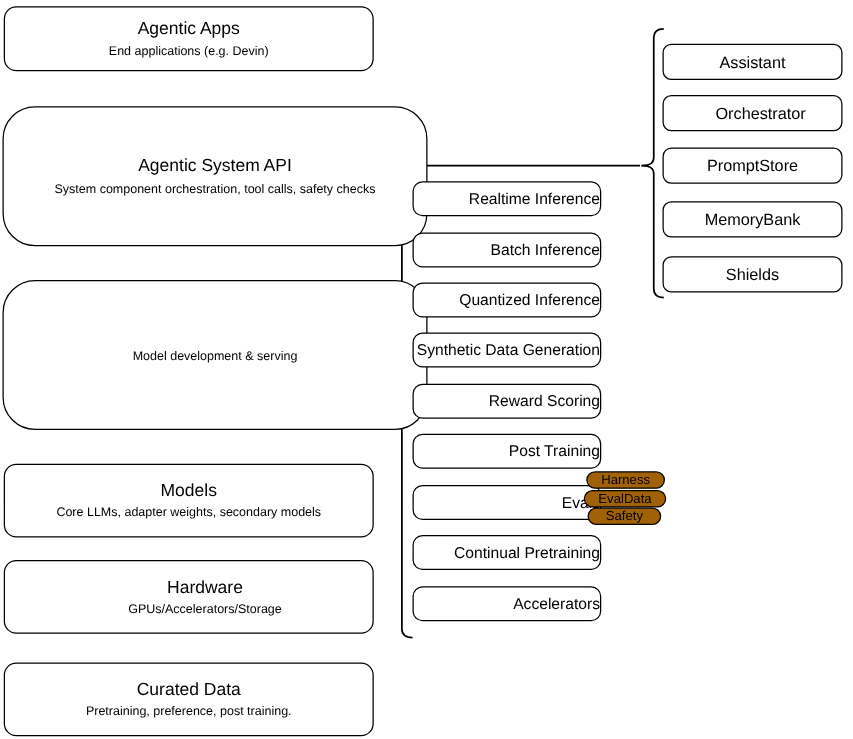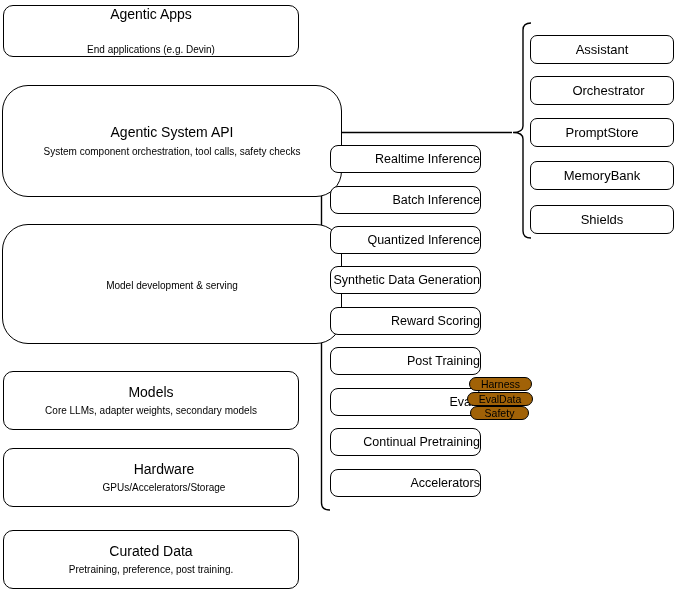--- a/index.html
+++ b/index.html
@@ -40,21 +40,21 @@
 <body>
 
 <div class="canvas">
 
   <svg class="overlay" viewBox="0 0 682 591">
     <path d="M306,132.5 L512,132.5" stroke="#000" stroke-width="1.4" fill="none"></path>
     <path d="M531,23 C525,23 523,25.5 523,30 L523,126 C523,129.5 521.5,132.5 513,132.5 C521.5,132.5 523,135.5 523,139 L523,231 C523,235.5 525,238 531,238" stroke="#000" stroke-width="1.4" fill="none"></path>
     <path d="M330,140 C324,140 321.5,142.5 321.5,147 L321.5,317 C321.5,320.5 320,323.5 311,323.5 C320,323.5 321.5,326.5 321.5,330 L321.5,503 C321.5,507.5 324,510 330,510" stroke="#000" stroke-width="1.4" fill="none"></path>
   </svg>
 
-  <div class="lbox" style="top:5px; height:52px;justify-content:space-between;">
+  <div class="lbox" style="top:5px; height:52px;">
     <div class="btitle">Agentic Apps</div>
     <div class="bsub">End applications (e.g. Devin)</div>
   </div>
 
   <div class="lbox big" style="top:85px; height:112px;">
     <div class="btitle">Agentic System API</div>
     <div class="bsub">System component orchestration, tool calls, safety checks</div>
   </div>
 
   <div class="lbox big" style="top:224px; height:120px;">

